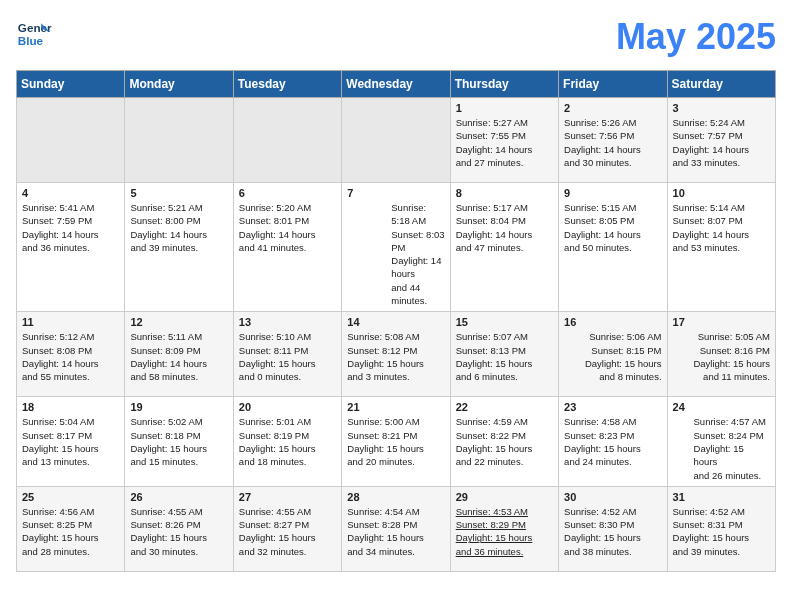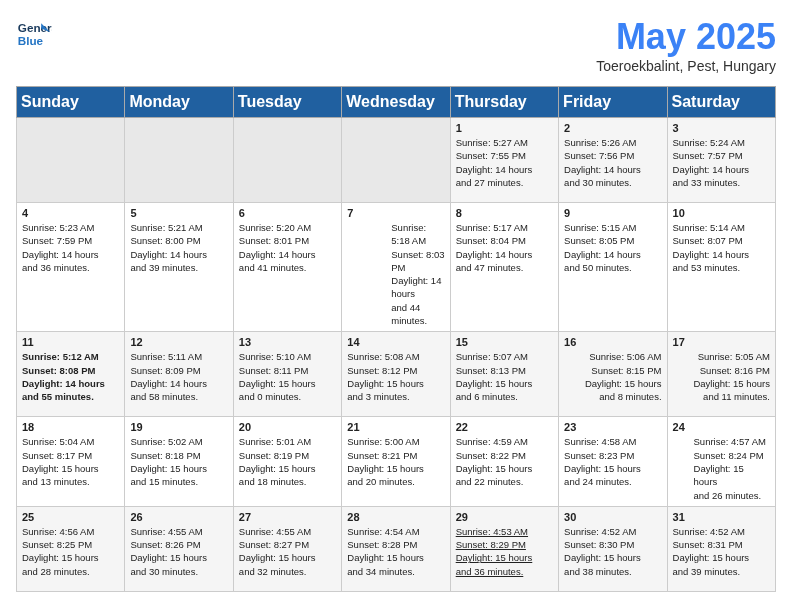--- a/index.html
+++ b/index.html
@@ -40,21 +40,21 @@
     table {
       width: 100%;
       border-collapse: collapse;
       font-size: 10.5px;
     }
     thead tr th {
       background-color: #2060a0;
       color: #fff;
       padding: 6px 4px;
       text-align: left;
-      font-size: 16px;
+      font-size: 12px;
       font-weight: bold;
       border: 1px solid #aaa;
     }
     tbody tr td {
       vertical-align: top;
       border: 1px solid #ccc;
       padding: 4px 5px;
       height: 85px;
       width: 108px;
       background: #fff;
@@ -88,21 +88,20 @@
 <div class="header-area">
   <div class="logo">
     <svg class="logo-icon" viewBox="0 0 40 40">
       <text x="2" y="18" font-size="13" font-weight="bold" fill="#1a3a5c">General</text>
       <text x="2" y="32" font-size="13" font-weight="bold" fill="#2575c4">Blue</text>
       <polygon points="28,8 38,18 28,14" fill="#2575c4"></polygon>
     </svg>
   </div>
   <div class="title-area">
     <div class="calendar-title">May 2025</div>
-    <div class="calendar-subtitle">Toeroekbalint, Pest, Hungary</div>
   </div>
 </div>
 
 <table>
   <thead>
     <tr>
       <th>Sunday</th>
       <th>Monday</th>
       <th>Tuesday</th>
       <th>Wednesday</th>
@@ -135,21 +134,21 @@
           <span class="day-num">3</span>
           <div class="day-info" style="white-space: pre-line;">Sunrise: 5:24 AM
 Sunset: 7:57 PM
 Daylight: 14 hours
 and 33 minutes.</div>
         </td>
       </tr>
       <tr>
         <td>
           <span class="day-num">4</span>
-          <div class="day-info" style="white-space: pre-line;">Sunrise: 5:23 AM
+          <div class="day-info" style="white-space: pre-line;">Sunrise: 5:41 AM
 Sunset: 7:59 PM
 Daylight: 14 hours
 and 36 minutes.</div>
         </td>
         <td>
           <span class="day-num">5</span>
           <div class="day-info" style="white-space: pre-line;">Sunrise: 5:21 AM
 Sunset: 8:00 PM
 Daylight: 14 hours
 and 39 minutes.</div>
@@ -186,21 +185,21 @@
           <span class="day-num">10</span>
           <div class="day-info" style="white-space: pre-line;">Sunrise: 5:14 AM
 Sunset: 8:07 PM
 Daylight: 14 hours
 and 53 minutes.</div>
         </td>
       </tr>
       <tr>
         <td>
           <span class="day-num">11</span>
-          <div class="day-info" style="white-space: pre-line; font-weight: bold;">Sunrise: 5:12 AM
+          <div class="day-info" style="white-space: pre-line;">Sunrise: 5:12 AM
 Sunset: 8:08 PM
 Daylight: 14 hours
 and 55 minutes.</div>
         </td>
         <td>
           <span class="day-num">12</span>
           <div class="day-info" style="white-space: pre-line;">Sunrise: 5:11 AM
 Sunset: 8:09 PM
 Daylight: 14 hours
 and 58 minutes.</div>

